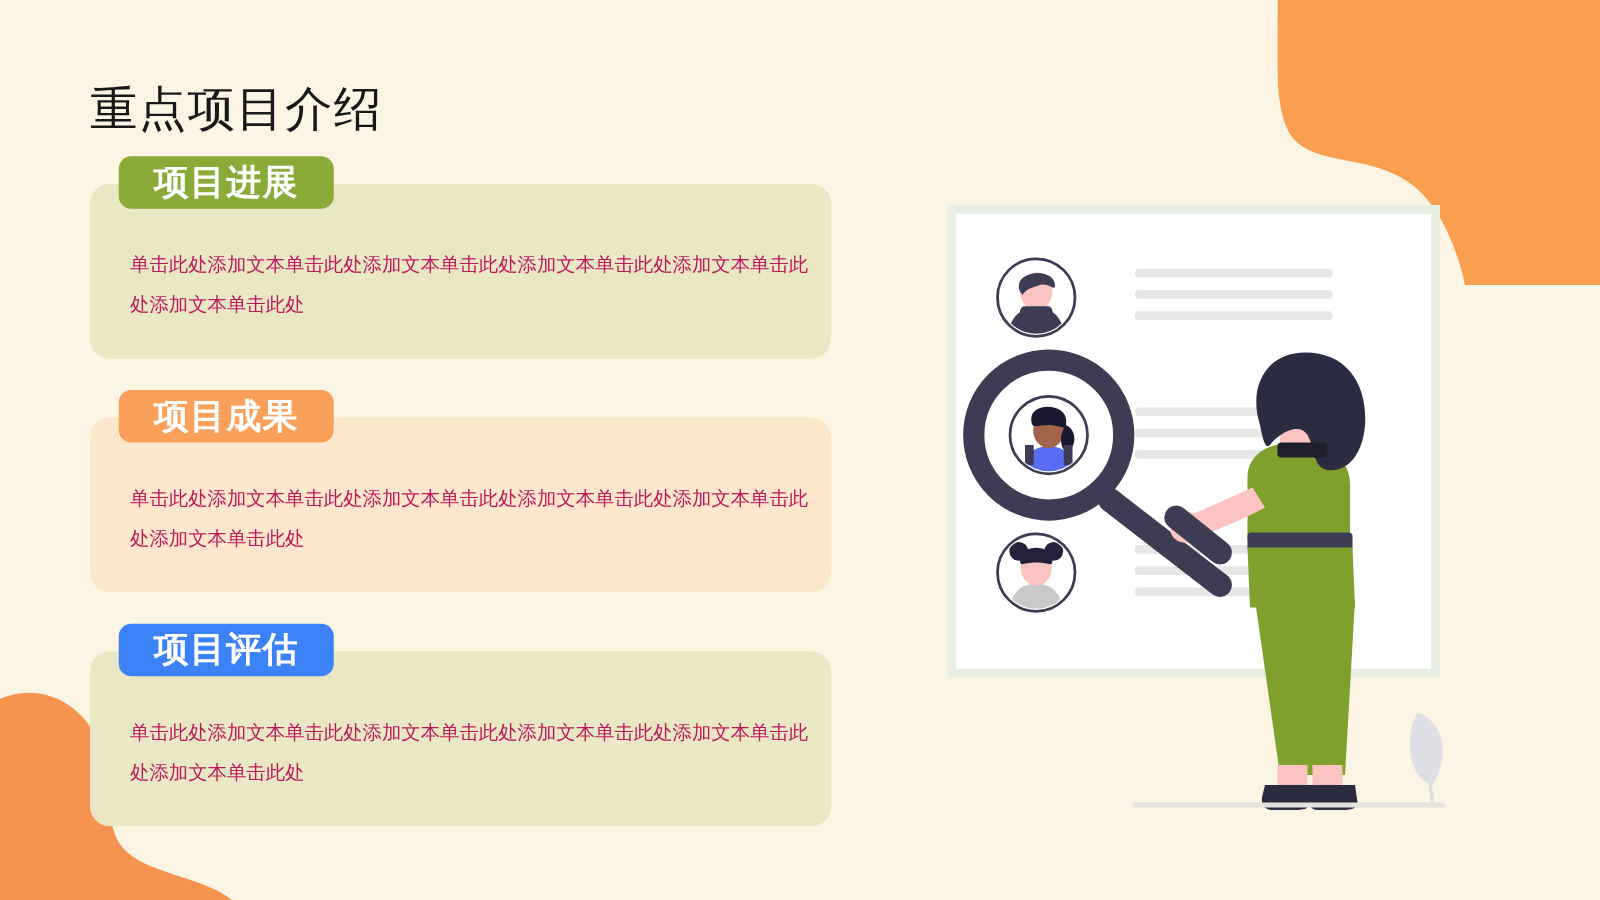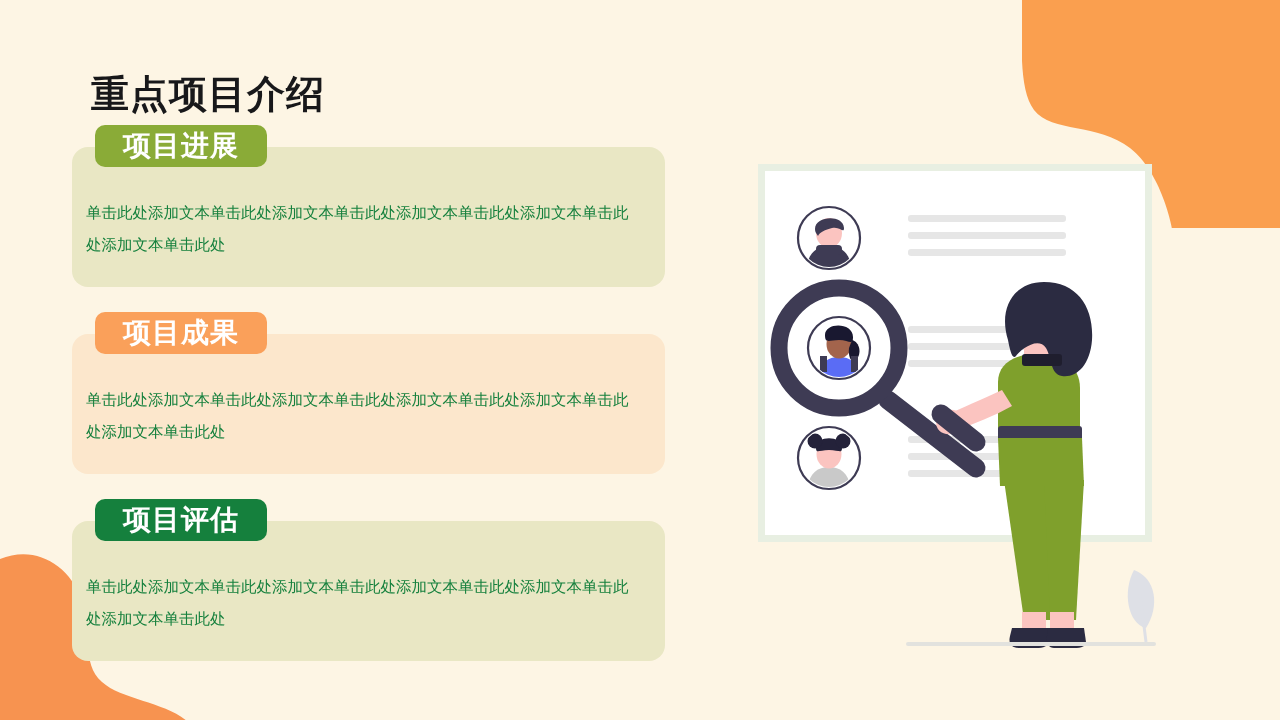--- a/index.html
+++ b/index.html
@@ -10,23 +10,23 @@
   }
   .slide{position:absolute;inset:0;overflow:hidden;}
 
   
   .blob{position:absolute;pointer-events:none;}
   .blob-tr{top:-2px;right:-2px;width:260px;height:230px;}
   .blob-bl{left:-2px;bottom:-2px;width:210px;height:200px;}
 
   
   .title{
-    position:absolute;left:72px;top:72px;
-    font-size:38px;font-weight:bold;color:#18181a;
-    letter-spacing:1px;line-height:1.2;white-space:nowrap;margin-left:19px;
+    position:absolute;left:72px;top:66px;
+    font-size:38px;font-weight:normal;color:#18181a;
+    letter-spacing:1px;line-height:1.2;white-space:nowrap;
   }
 
   
   .panel{
     position:absolute;left:72px;width:593px;
     border-radius:16px;
   }
   .panel-1{top:147px;height:140px;background:#E9E7C4;}
   .panel-2{top:334px;height:140px;background:#FCE7CC;}
   .panel-3{top:521px;height:140px;background:#E9E7C4;}
@@ -34,25 +34,25 @@
   .badge{
     position:absolute;left:95px;width:172px;height:42px;
     border-radius:10px;display:flex;align-items:center;justify-content:center;
     color:#ffffff;font-size:28px;font-weight:bold;letter-spacing:1px;
     box-sizing:border-box;
   }
   .badge-1{top:125px;background:#8AAB37;}
   .badge-2{top:312px;background:#F9A košik;}
   .badge-2{top:312px;background:#F9A köz;}
   .badge-2{top:312px;background:#FAA05A;}
-  .badge-3{top:499px;background:#15803d;}
+  .badge-3{top:499px;background:#3b82f6;}
 
   .panel-text{
-    position:absolute;left:86px;width:552px;
-    font-size:15.5px;color:#15803d;line-height:2.05;
+    position:absolute;left:104px;width:552px;
+    font-size:15.5px;color:#be185d;line-height:2.05;
     font-family:"Liberation Serif","DejaVu Serif",serif;
   }
   .text-1{top:197px;}
   .text-2{top:384px;}
   .text-3{top:571px;}
 
   
   .illo{position:absolute;left:736px;top:150px;width:460px;height:510px;}
 </style>
 </head>

